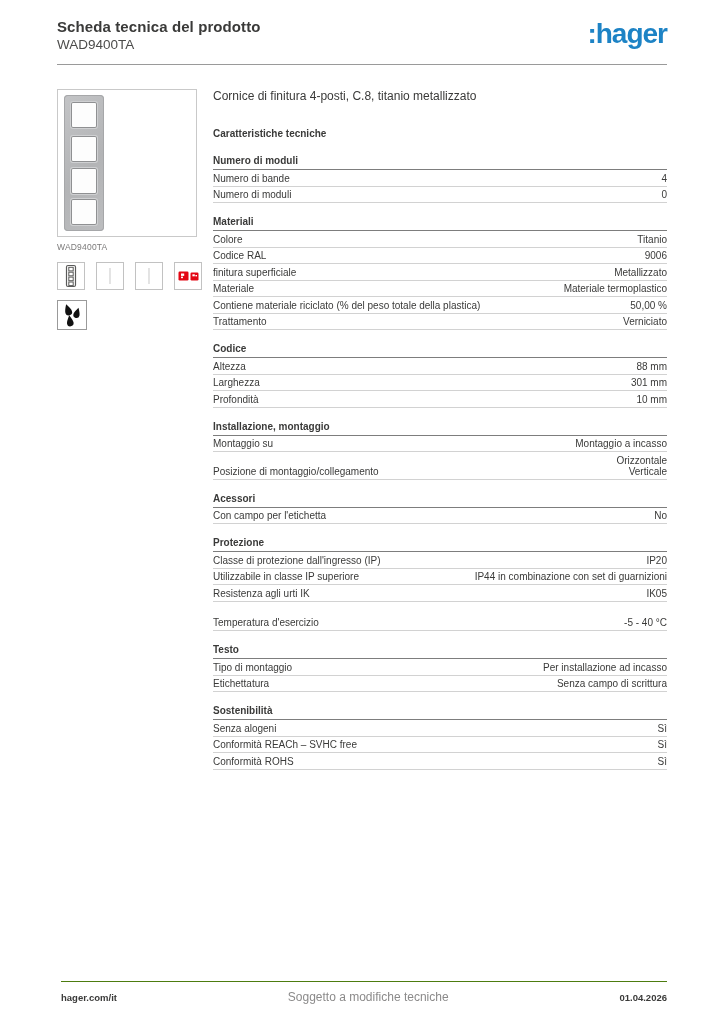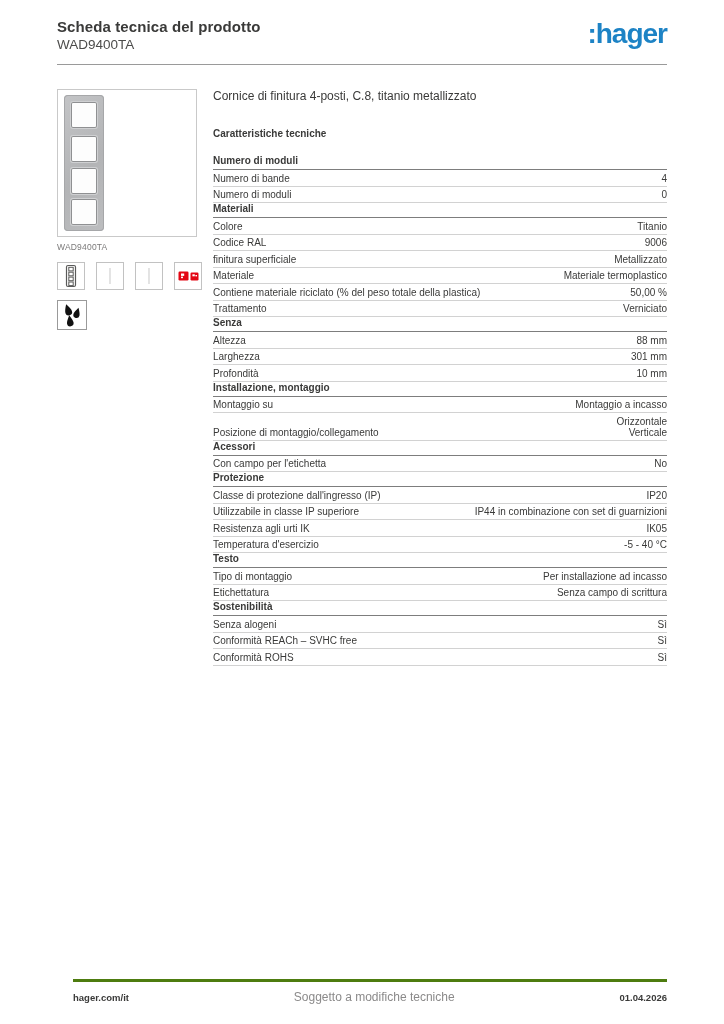--- a/index.html
+++ b/index.html
@@ -58,41 +58,41 @@
   }
   .icon-row-2 { margin-top: 10px; display: flex; }
   .icon-box-large { width: 30px; height: 30px; border: 1px solid #9a9a9a; }
   .icon-box svg { display: block; }
 
   
   .description { font-size: 12px; font-weight: normal; color: #3a3a39; }
   .characteristics-title { font-size: 10px; font-weight: bold; margin-top: 25px; }
   #sections { margin-top: 16px; }
 
-  .section { }
+  .section { margin-top: 13px; }
   .section:first-child { margin-top: 16px; }
   .section-title {
     font-size: 10px; font-weight: bold; color: #3a3a39;
     padding-bottom: 3px;
     border-bottom: 1px solid #7d7d7d;
   }
   .spec-row {
     display: flex; justify-content: space-between; align-items: flex-end;
     font-size: 10px;
     padding: 2.5px 0 2px 0;
     border-bottom: 1px solid #d2d2d2;
     color: #3a3a39;
   }
   .spec-label { text-align: left; padding-right: 12px; }
   .spec-value { text-align: right; white-space: pre-line; flex-shrink: 0; max-width: 62%; }
 
   
   .footer {
-    position: absolute; left: 16px; right: 0; bottom: 20px;
-    border-top: 3px solid #4d7c0f;
+    position: absolute; left: 4px; right: 0; bottom: 20px;
+    border-top: 1px solid #4d7c0f;
     padding-top: 8px;
     display: flex; justify-content: space-between; align-items: baseline;
     font-size: 9.5px;
   }
   .footer-left { font-weight: bold; color: #3a3a39; }
   .footer-center { color: #8b8a8a; font-size: 12px; }
   .footer-right { font-weight: bold; color: #3a3a39; }
 </style>
 </head>
 <body>
@@ -200,21 +200,21 @@
             <div class="spec-row">
               <div class="spec-label">Contiene materiale riciclato (% del peso totale della plastica)</div>
               <div class="spec-value">50,00 %</div>
             </div>
             <div class="spec-row">
               <div class="spec-label">Trattamento</div>
               <div class="spec-value">Verniciato</div>
             </div>
           </div>
           <div class="section">
-            <div class="section-title">Senza</div>
+            <div class="section-title">Codice</div>
             <div class="spec-row">
               <div class="spec-label">Altezza</div>
               <div class="spec-value">88 mm</div>
             </div>
             <div class="spec-row">
               <div class="spec-label">Larghezza</div>
               <div class="spec-value">301 mm</div>
             </div>
             <div class="spec-row">
               <div class="spec-label">Profondità</div>

